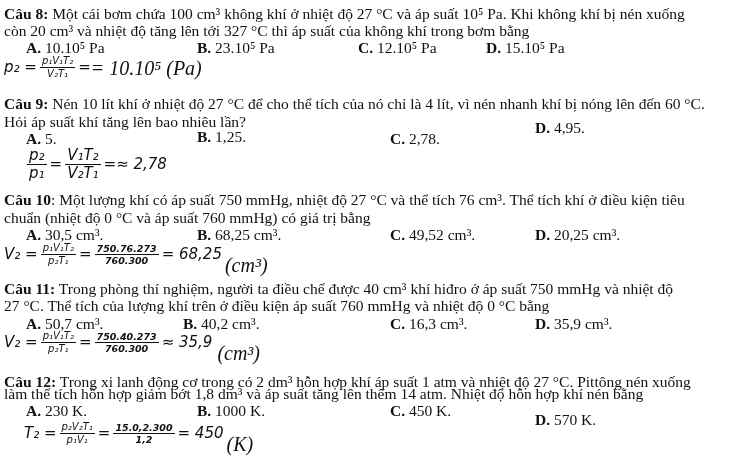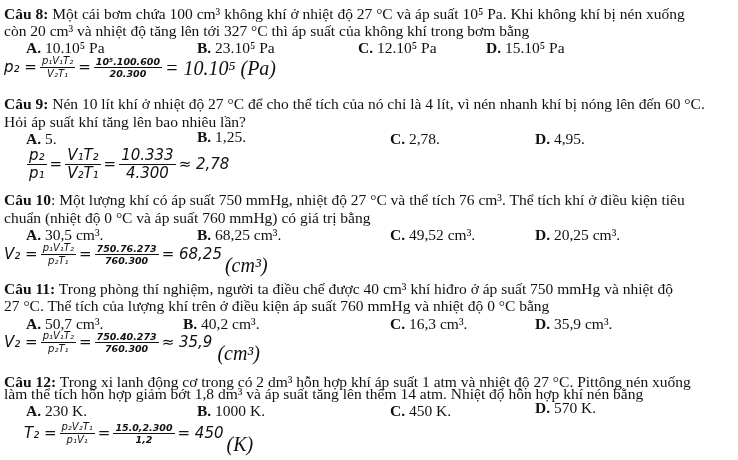--- a/index.html
+++ b/index.html
@@ -30,48 +30,40 @@
 <div class="opt" style="left:197px;top:40px"><b>B.</b> <span>23.10⁵ Pa</span></div>
 <div class="opt" style="left:358px;top:40px"><b>C.</b> <span>12.10⁵ Pa</span></div>
 <div class="opt" style="left:486px;top:40px"><b>D.</b> <span>15.10⁵ Pa</span></div>
 <div class="math" style="left:4px;top:56px">
   <span class="bigv">p₂ =</span>
   <span class="frac">
       <span class="num smallv">p₁V₁T₂</span>
       <span class="den smallv">V₂T₁</span>
     </span>
   <span class="bigv">=</span>
-  <span class="frac">
-      <span class="num small">10⁵.100.600</span>
-      <span class="den small">20.300</span>
-    </span>
   <span class="serif">= 10.10⁵ (Pa)</span>
 </div>
 
 <div class="line" style="top:96px"><span class="q-label">Câu 9:</span><span> Nén 10 lít khí ở nhiệt độ 27 °C để cho thể tích của nó chỉ là 4 lít, vì nén nhanh khí bị nóng lên đến 60 °C.</span></div>
 <div class="line" style="top:114px">Hỏi áp suất khí tăng lên bao nhiêu lần?</div>
 <div class="opt" style="left:26px;top:131px"><b>A.</b> <span>5.</span></div>
 <div class="opt" style="left:197px;top:129px"><b>B.</b> <span>1,25.</span></div>
 <div class="opt" style="left:390px;top:131px"><b>C.</b> <span>2,78.</span></div>
-<div class="opt" style="left:535px;top:131px"><b>D.</b> <span>4,95.</span></div>
+<div class="opt" style="left:535px;top:120px"><b>D.</b> <span>4,95.</span></div>
 <div class="math" style="left:24px;top:148px">
   <span class="frac">
       <span class="num bigv">p₂</span>
       <span class="den bigv">p₁</span>
     </span>
   <span class="bigv">=</span>
   <span class="frac">
       <span class="num bigv">V₁T₂</span>
       <span class="den bigv">V₂T₁</span>
     </span>
   <span class="bigv">=</span>
-  <span class="frac">
-      <span class="num bigv">10.333</span>
-      <span class="den bigv">4.300</span>
-    </span>
   <span class="bigv">≈ 2,78</span>
 </div>
 
 <div class="line" style="top:192px"><span class="q-label">Câu 10</span><span>: Một lượng khí có áp suất 750 mmHg, nhiệt độ 27 °C và thể tích 76 cm³. Thể tích khí ở điều kiện tiêu</span></div>
 <div class="line" style="top:210px">chuẩn (nhiệt độ 0 °C và áp suất 760 mmHg) có giá trị bằng</div>
 <div class="opt" style="left:26px;top:227px"><b>A.</b> <span>30,5 cm³.</span></div>
 <div class="opt" style="left:197px;top:227px"><b>B.</b> <span>68,25 cm³.</span></div>
 <div class="opt" style="left:390px;top:227px"><b>C.</b> <span>49,52 cm³.</span></div>
 <div class="opt" style="left:535px;top:227px"><b>D.</b> <span>20,25 cm³.</span></div>
 <div class="math" style="left:4px;top:243px">
@@ -108,21 +100,21 @@
     </span>
   <span class="bigv">≈ 35,9</span>
   <span class="serif" style="position:relative;top:10px;margin-left:5px">(cm³)</span>
 </div>
 
 <div class="line" style="top:374px"><span class="q-label">Câu 12:</span><span> Trong xi lanh động cơ trong có 2 dm³ hỗn hợp khí áp suất 1 atm và nhiệt độ 27 °C. Pittông nén xuống</span></div>
 <div class="line" style="top:386px">làm thể tích hỗn hợp giảm bớt 1,8 dm³ và áp suất tăng lên thêm 14 atm. Nhiệt độ hỗn hợp khí nén bằng</div>
 <div class="opt" style="left:26px;top:403px"><b>A.</b> <span>230 K.</span></div>
 <div class="opt" style="left:197px;top:403px"><b>B.</b> <span>1000 K.</span></div>
 <div class="opt" style="left:390px;top:403px"><b>C.</b> <span>450 K.</span></div>
-<div class="opt" style="left:535px;top:400px"><b>D.</b> <span>570 K.</span></div>
+<div class="opt" style="left:535px;top:412px"><b>D.</b> <span>570 K.</span></div>
 <div class="math" style="left:24px;top:422px">
   <span class="bigv">T₂ =</span>
   <span class="frac">
       <span class="num smallv">p₂V₂T₁</span>
       <span class="den smallv">p₁V₁</span>
     </span>
   <span class="bigv">=</span>
   <span class="frac">
       <span class="num small">15.0,2.300</span>
       <span class="den small">1,2</span>

